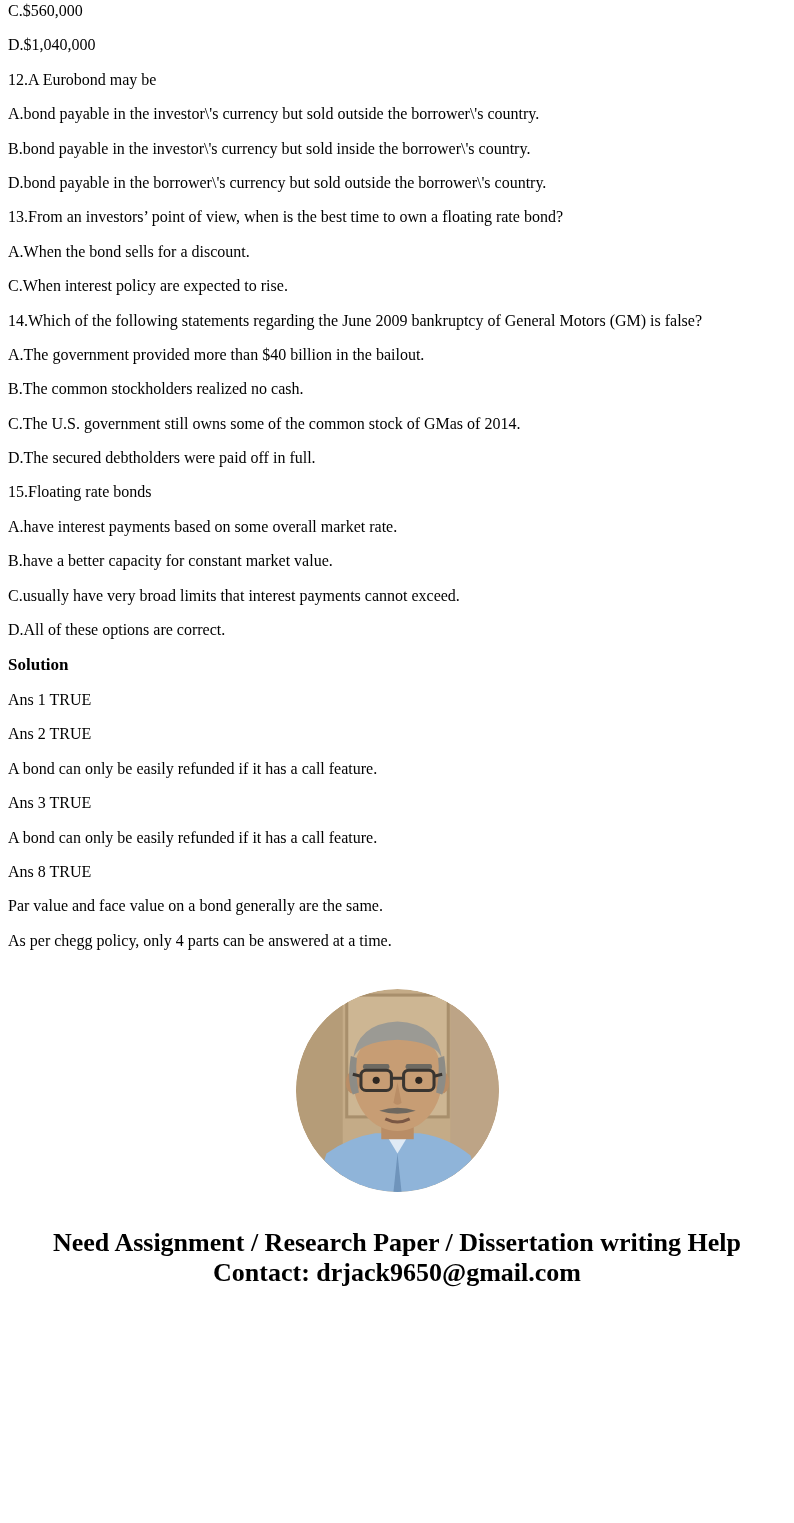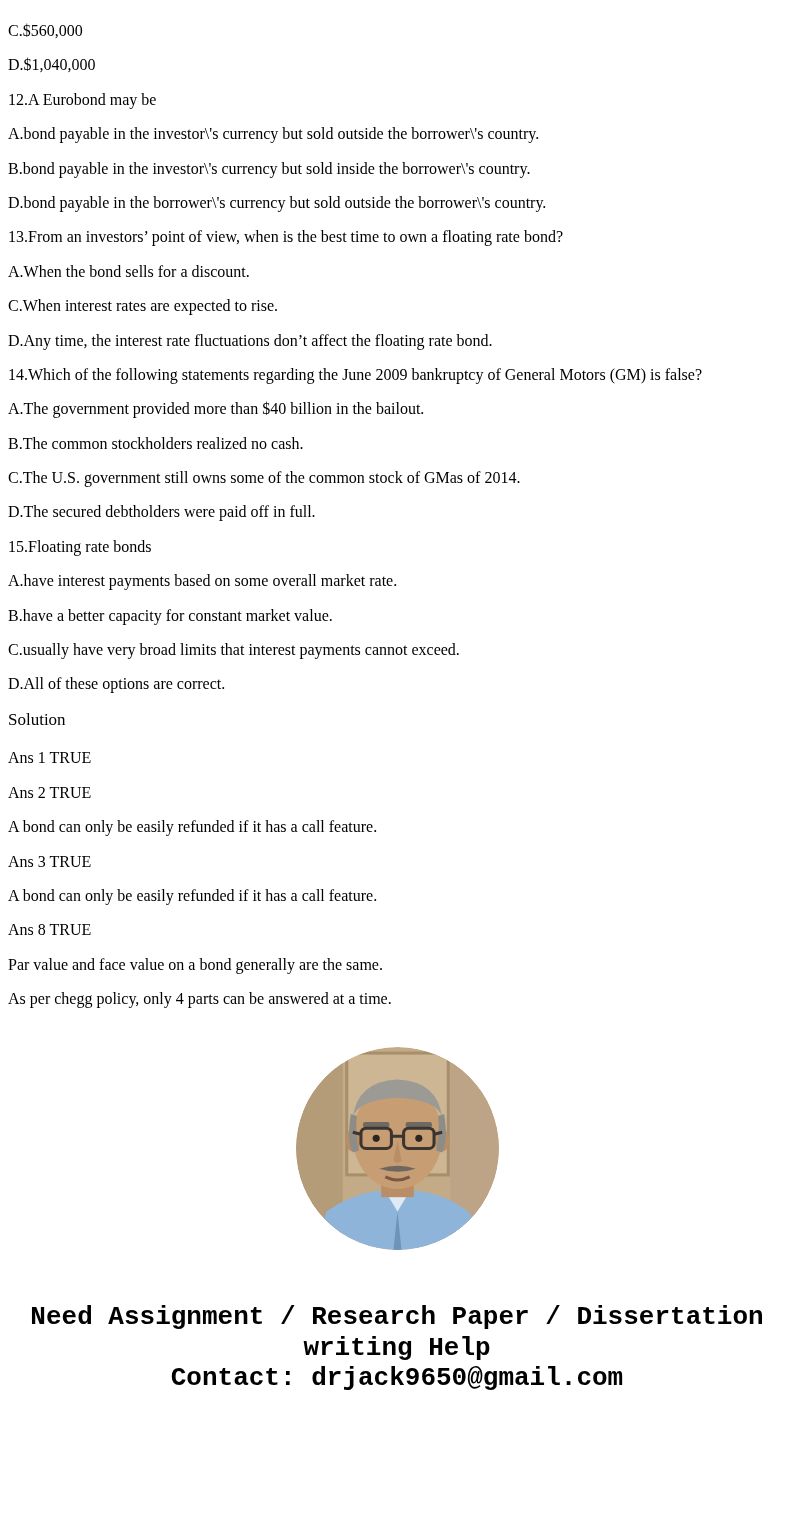--- a/index.html
+++ b/index.html
@@ -7,44 +7,44 @@
   .page {
     width: 794px;
     min-height: 1523px;
     background: #ffffff;
     padding: 2px 8px 20px 8px;
     font-family: "Liberation Serif", "DejaVu Serif", serif;
     font-size: 16px;
     color: #000000;
   }
   .doc-body p { margin: 16px 0; line-height: 1.15; }
-  .doc-body [data-bind-list] > p:first-child { margin-top: 20px; }
+  .doc-body [data-bind-list] > p:first-child { margin-top: 0; }
   .solution-heading {
-    font-weight: normal;
+    font-weight: bold;
     font-size: 17px;
     margin: 22px 0 16px 0;
     line-height: 1.15;
   }
   .photo-wrap {
     margin-top: 39px;
     display: flex;
     justify-content: center;
   }
   .photo {
     width: 203px;
     height: 203px;
     border-radius: 50%;
     overflow: hidden;
     flex: 0 0 auto;
   }
   .photo svg { display: block; width: 100%; height: 100%; }
   .footer {
-    margin-top: 52px;
+    margin-top: 36px;
     text-align: center;
-    font-family: Liberation Mono, monospace;
+    font-family: Liberation Serif, serif;
     font-weight: bold;
     font-size: 26px;
     line-height: 1.16;
     color: #000000;
   }
   .footer p { margin: 0 auto; max-width: 740px; }
 </style>
 </head>
 <body>
 
@@ -54,22 +54,21 @@
 
     <div data-bind-list="content.question_lines">
         <p>C.$560,000</p>
         <p>D.$1,040,000</p>
         <p>12.A Eurobond may be</p>
         <p>A.bond payable in the investor\'s currency but sold outside the borrower\'s country.</p>
         <p>B.bond payable in the investor\'s currency but sold inside the borrower\'s country.</p>
         <p>D.bond payable in the borrower\'s currency but sold outside the borrower\'s country.</p>
         <p>13.From an investors’ point of view, when is the best time to own a floating rate bond?</p>
         <p>A.When the bond sells for a discount.</p>
-        <p>C.When interest rates are expected to rise.</p>
-        <p>D.Any time, the interest rate fluctuations don’t affect the floating rate bond.</p>
+        <p>C.When interest policy are expected to rise.</p>
         <p>14.Which of the following statements regarding the June 2009 bankruptcy of General Motors (GM) is false?</p>
         <p>A.The government provided more than $40 billion in the bailout.</p>
         <p>B.The common stockholders realized no cash.</p>
         <p>C.The U.S. government still owns some of the common stock of GMas of 2014.</p>
         <p>D.The secured debtholders were paid off in full.</p>
         <p>15.Floating rate bonds</p>
         <p>A.have interest payments based on some overall market rate.</p>
         <p>B.have a better capacity for constant market value.</p>
         <p>C.usually have very broad limits that interest payments cannot exceed.</p>
         <p>D.All of these options are correct.</p>

